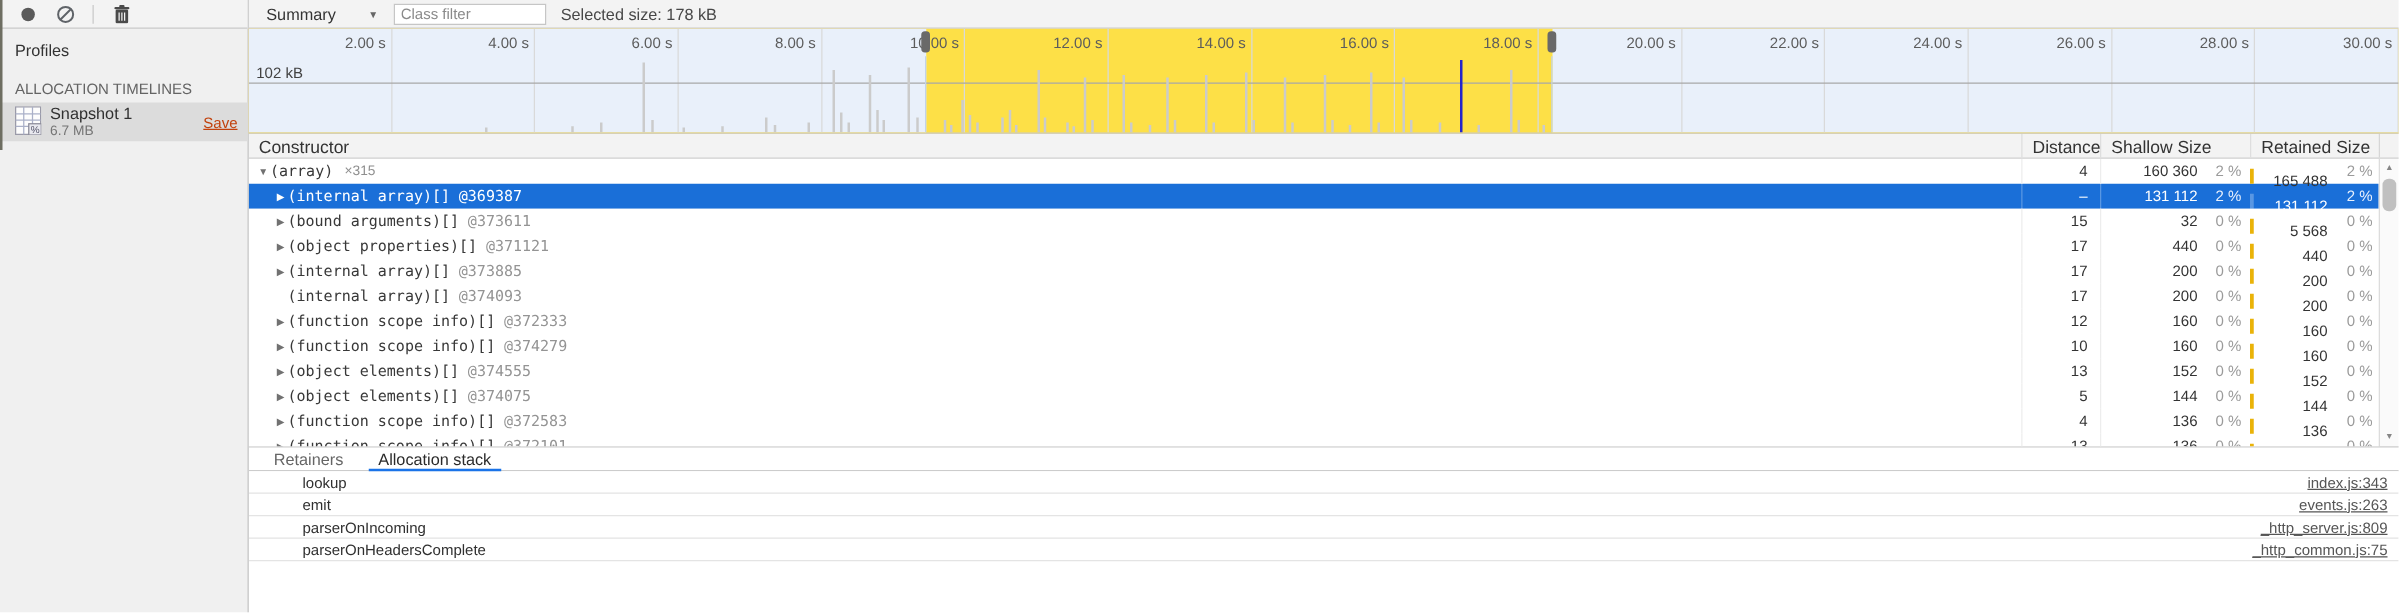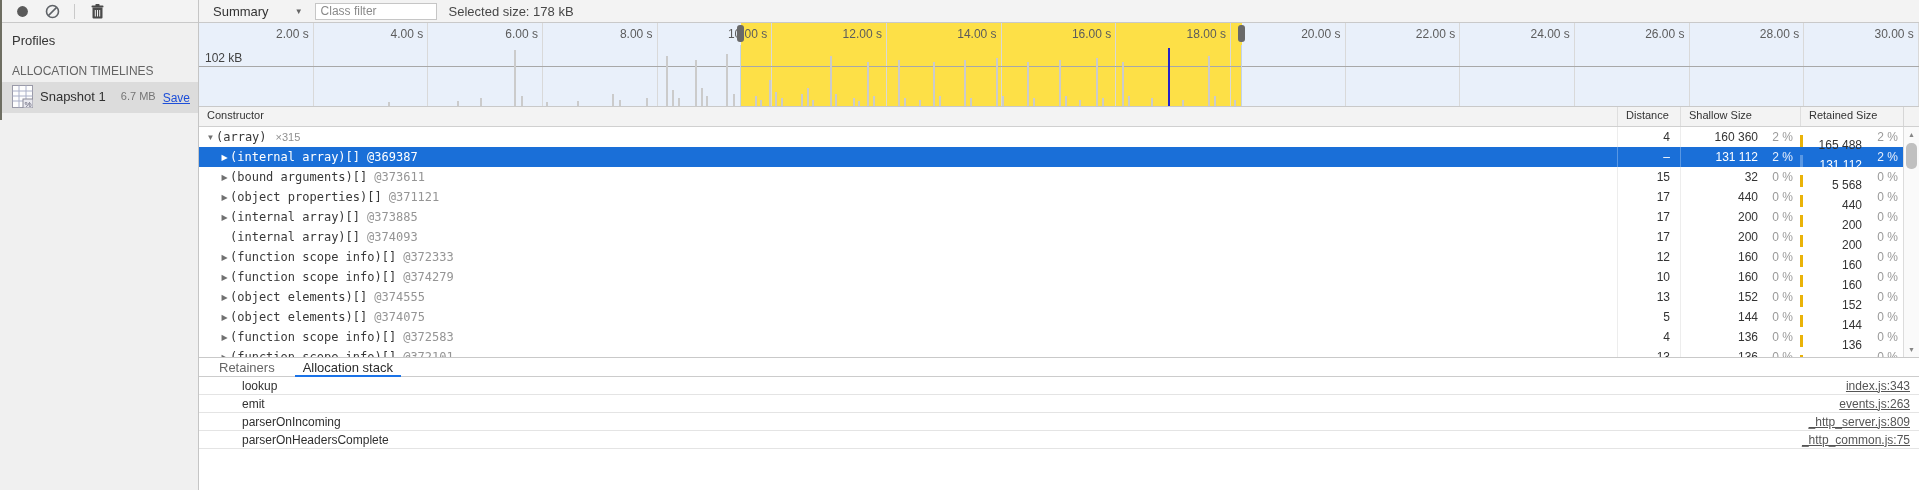--- a/index.html
+++ b/index.html
@@ -10,24 +10,24 @@
   
   .sidebar { width:199px; min-width:199px; background:#f0f0f0; border-right:1px solid #c5c5c5; display:flex; flex-direction:column; position:relative; }
   .sidebar::before { content:""; position:absolute; left:0; top:0; width:2px; height:120px; background:#6e6e62; }
   .sidebar-toolbar { height:23px; background:#f3f3f3; border-bottom:1px solid #c9c9c9; display:flex; align-items:center; padding-left:14px; gap:14px; }
   .tb-icon { width:16px; height:16px; display:flex; align-items:center; justify-content:center; cursor:pointer; }
   .tb-sep { width:1px; height:15px; background:#c9c9c9; }
   .profiles-label { padding:10px 0 0 12px; color:#333; font-size:13px; }
   .section-label { padding:16px 0 4px 12px; color:#646464; font-size:12px; }
   .snapshot-item { background:#dcdcdc; height:31px; display:flex; align-items:center; padding:0 8px 0 12px; gap:7px; cursor:pointer; }
   .snapshot-icon { flex:0 0 auto; }
-  .snapshot-text { display:flex; flex-direction:row; line-height:1.1; flex:1;justify-content:space-between; }
+  .snapshot-text { display:flex; flex-direction:column; line-height:1.1; flex:1; }
   .snapshot-name { font-size:13px; color:#303030; }
   .snapshot-size { font-size:11px; color:#757575; }
-  .save-link { font-size:12px; color:#1d4ed8; text-decoration:underline; cursor:pointer; }
+  .save-link { font-size:12px; color:#c2410c; text-decoration:underline; cursor:pointer; }
 
   
   .main { flex:1; display:flex; flex-direction:column; min-width:0; }
   .main-toolbar { height:23px; background:#f3f3f3; border-bottom:1px solid #c9c9c9; display:flex; align-items:center; padding-left:10px; gap:8px; }
   .summary-select { display:flex; align-items:center; gap:26px; font-size:13px; color:#333; cursor:pointer; padding:0 4px; }
   .summary-caret { font-size:8px; color:#666; }
   .class-filter { width:122px; height:17px; border:1px solid #c6c6c6; background:#fff; font-size:12px; padding:0 5px; color:#333; font-family:"Liberation Sans",sans-serif; }
   .class-filter::placeholder { color:#8a8a8a; }
   .selected-size { font-size:13px; color:#474747; margin-left:4px; }
 
@@ -38,21 +38,21 @@
   .ruler { position:absolute; left:0; right:0; top:0; height:22px; display:flex; z-index:3; }
   .ruler-cell { width:6.6667%; font-size:12px; color:#5c5c5c; text-align:right; padding:4px 5px 0 0; }
   .ylabel { position:absolute; left:6px; top:28px; font-size:12px; color:#424242; z-index:4; }
   .hline { position:absolute; left:0; right:0; top:43px; height:1px; background:#a8a8a8; z-index:2; }
   .bar { position:absolute; bottom:0; width:2px; background:#cbcbcb; z-index:3; }
   .bar.blue { background:#2424cb; }
   .sel-edge { position:absolute; top:22px; bottom:0; width:1px; background:#c2d3e8; z-index:4; }
   .handle { position:absolute; top:2px; width:7px; height:17px; background:#696969; border-radius:3px; z-index:6; cursor:ew-resize; }
 
   
-  .grid-header { height:20px; background:#f3f3f3; border-bottom:1px solid #d0d0d0; display:flex; font-size:11px; color:#333; }
+  .grid-header { height:20px; background:#f3f3f3; border-bottom:1px solid #d0d0d0; display:flex; font-size:14px; color:#333; }
   .gh-cell { padding:2px 0 0 8px; border-left:1px solid #dedede; cursor:pointer; }
   .gh-constructor { flex:1; border-left:none; }
   .gh-distance { width:63px; }
   .gh-shallow { width:120px; }
   .gh-retained { width:103px; }
   .gh-scroll { width:16px; border-left:1px solid #d6d6d6; }
   .grid-body { position:relative; height:230px; overflow:hidden; display:flex; }
   .rows { flex:1; }
   .grid-row { display:flex; height:20px; align-items:center; cursor:pointer; background:#fff; }
   .grid-row.selected { background:#1a6fd8; color:#fff; }

